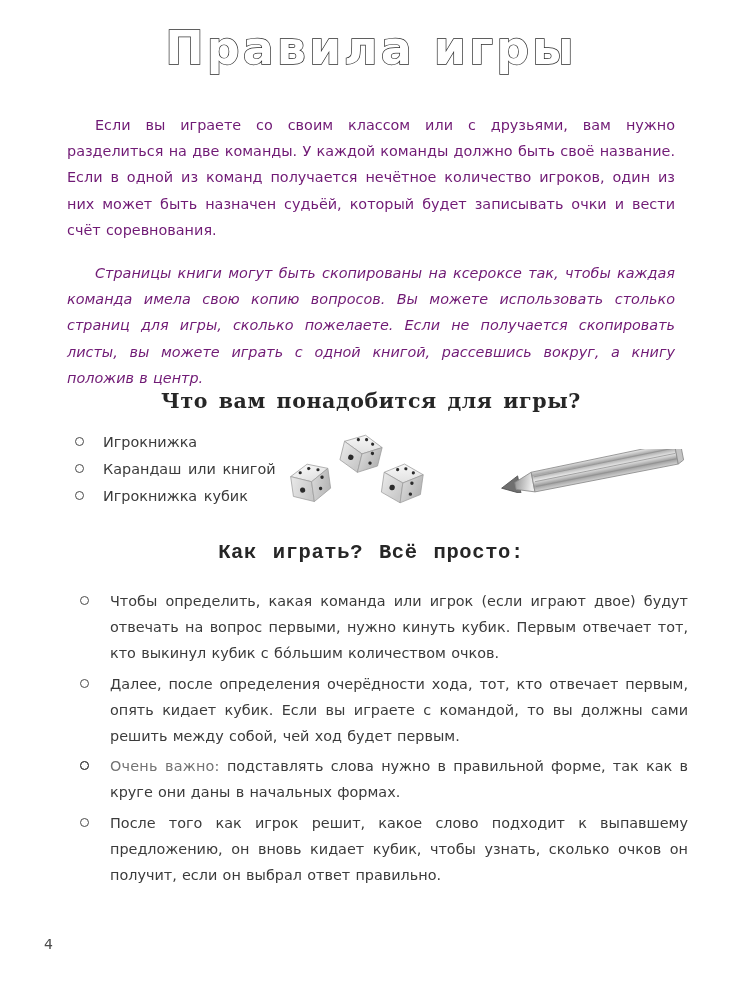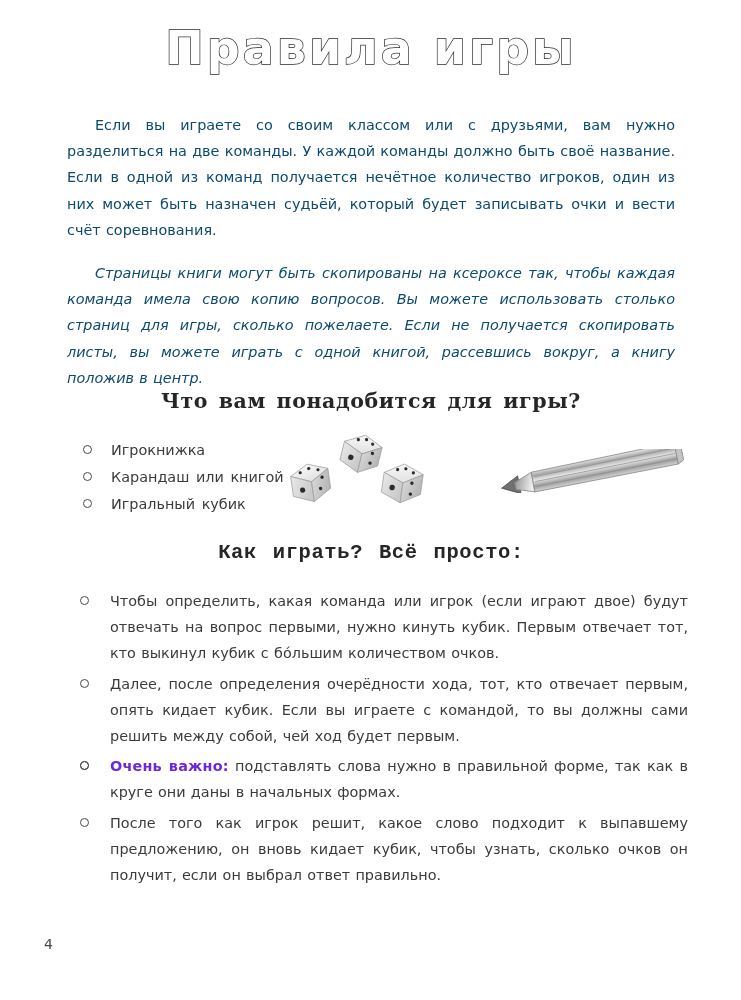--- a/index.html
+++ b/index.html
@@ -45,21 +45,21 @@
     left: 67px;
     top: 112px;
     width: 608px;
   }
   p.para {
     margin: 0 0 0 0;
     font-size: 14.4px;
     line-height: 26.2px;
     text-align: justify;
     text-indent: 28px;
-    color: #0c4a6e;
+    color: #701a75;
     word-spacing: 0.7px;
   }
   p.para + p.para {
     margin-top: 17px;
     font-style: italic;
   }
 
   
   .section-heading {
     font-family: "DejaVu Serif", serif;
@@ -84,21 +84,21 @@
     font-family: Liberation Mono, monospace;
   }
 
   
   .needs-list {
     position: absolute;
     left: 67px;
     top: 421px;
     width: 280px;
     list-style: none;
-    margin: 16px;
+    margin: 8px;
     padding: 0;
   }
   .needs-list li {
     position: relative;
     padding-left: 28px;
     font-size: 14.4px;
     line-height: 27px;
     color: #3b3b3b;
     word-spacing: 2px;
   }
@@ -130,22 +130,22 @@
     font-size: 14.4px;
     line-height: 26.2px;
     text-align: justify;
     color: #3b3b3b;
     word-spacing: 0.7px;
   }
   .rules-list li .bullet-ring {
     top: 8px;
   }
   .rules-list li .lead {
-    font-weight: bold;
-    color: #6d28d9;
+    font-weight: normal;
+    color: #737373;
     letter-spacing: 0.2px;
   }
 
   
   .dice-art {
     position: absolute;
     left: 283px;
     top: 425px;
   }
   .pencil-art {
@@ -185,21 +185,21 @@
     <li>
       <span class="bullet-ring"></span>
       <span>Игрокнижка</span>
     </li>
     <li>
       <span class="bullet-ring"></span>
       <span>Карандаш или книгой</span>
     </li>
     <li>
       <span class="bullet-ring"></span>
-      <span>Игральный кубик</span>
+      <span>Игрокнижка кубик</span>
     </li>
   </ul>
 
   <svg class="dice-art" width="160" height="90" viewBox="0 0 160 90">
     <defs>
       <linearGradient id="faceTop" x1="0" y1="0" x2="0.4" y2="1">
         <stop offset="0%" stop-color="#fbfbfb"></stop>
         <stop offset="100%" stop-color="#e2e2e2"></stop>
       </linearGradient>
       <linearGradient id="faceLeft" x1="0" y1="0" x2="1" y2="0.6">

